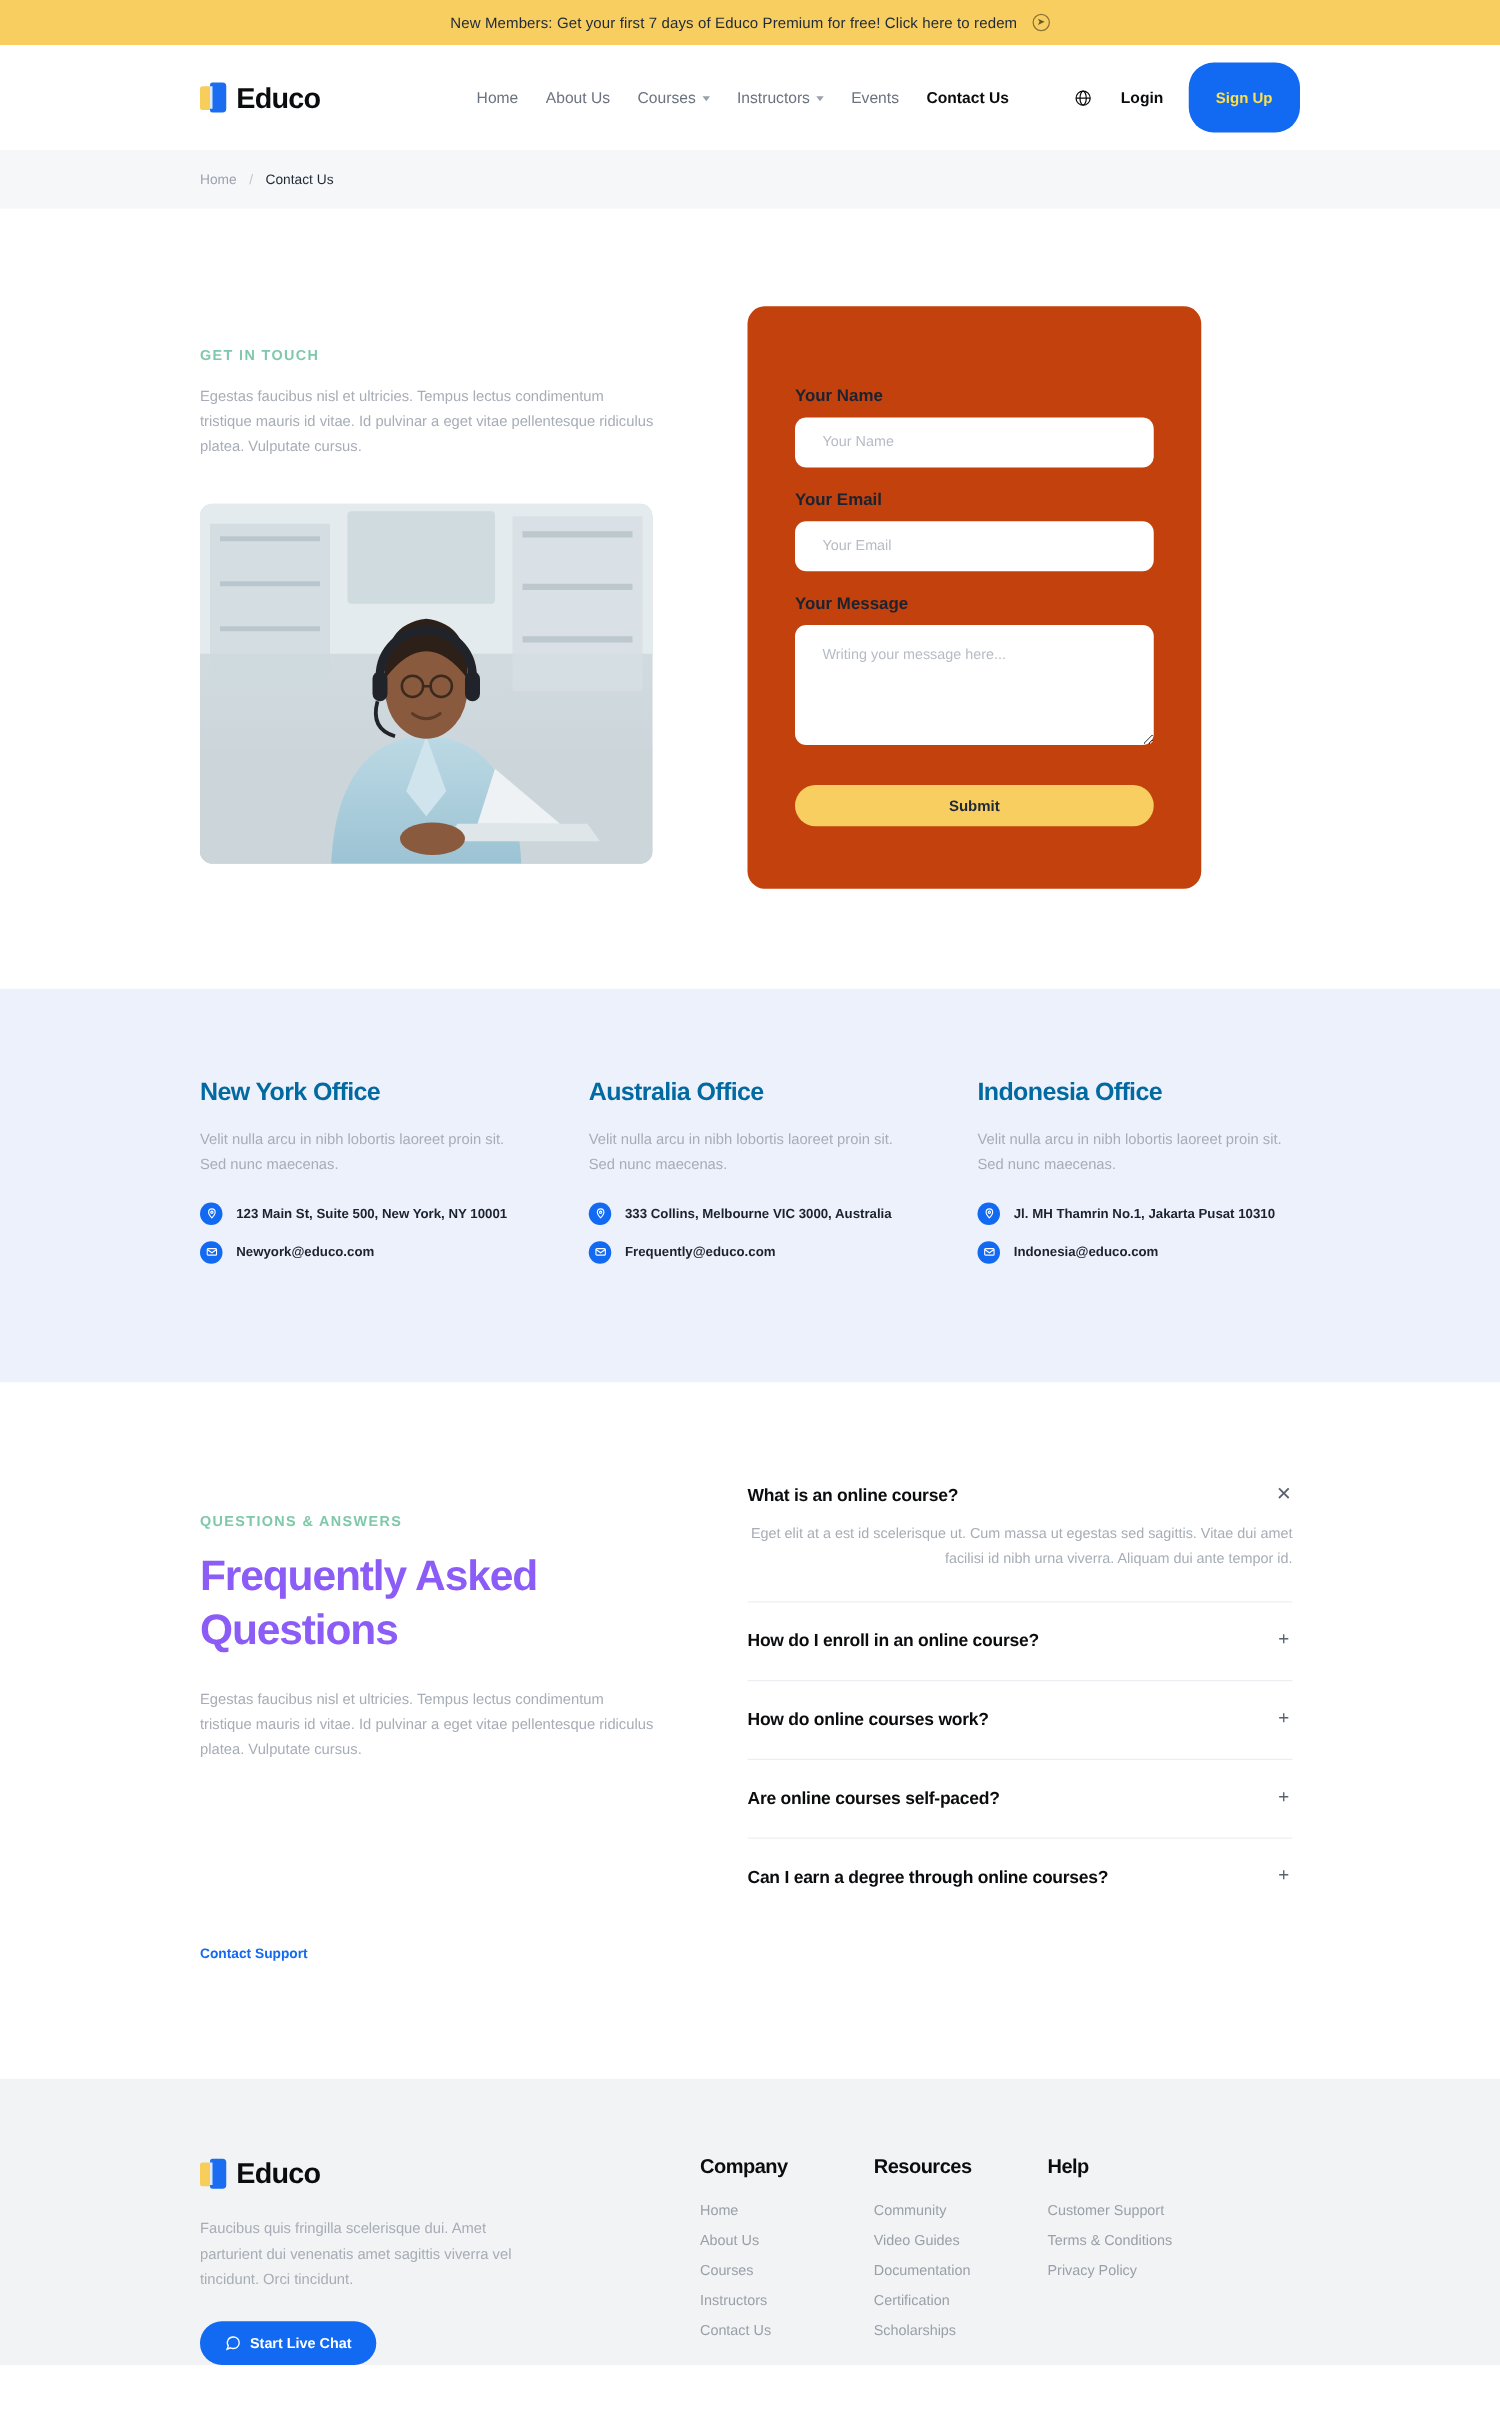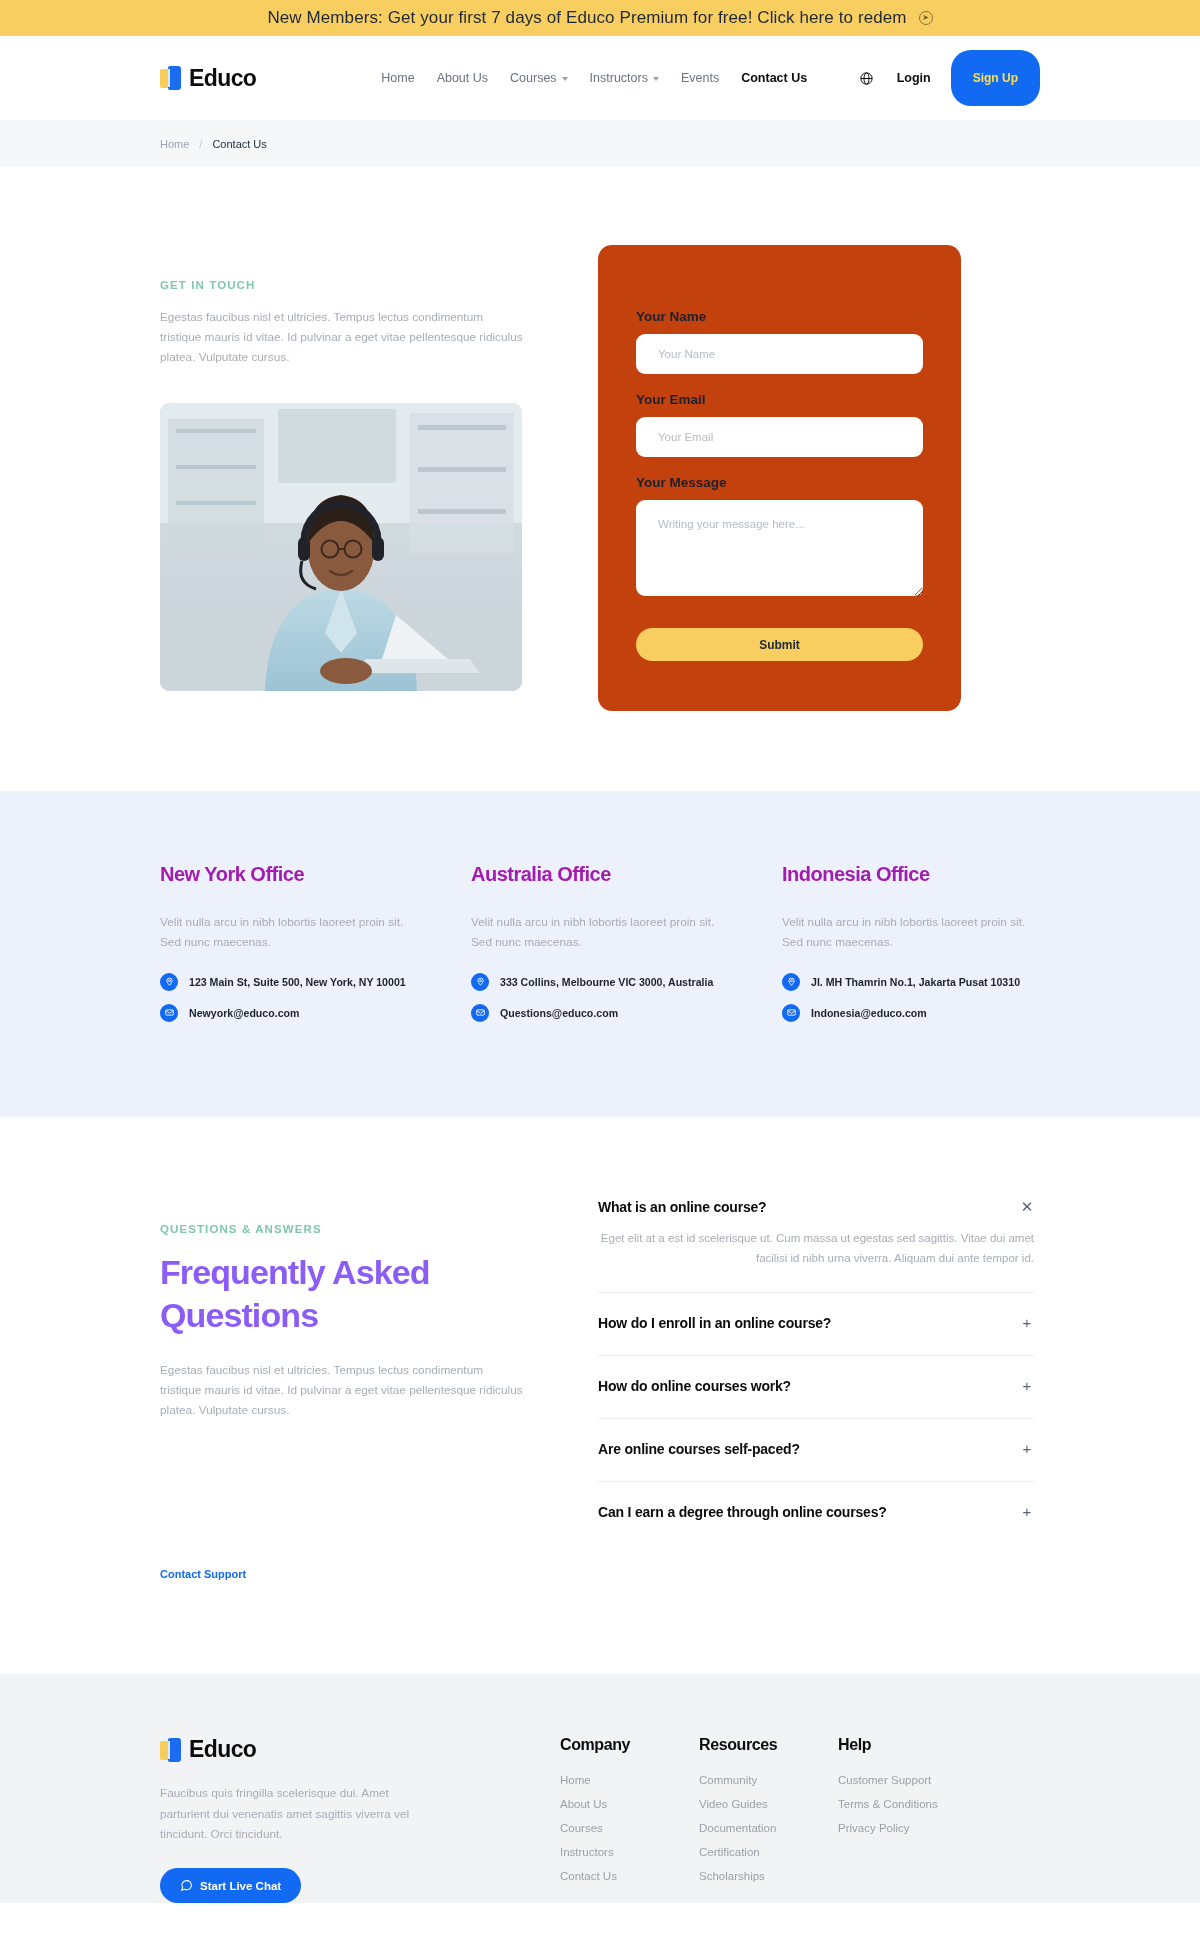--- a/index.html
+++ b/index.html
@@ -19,21 +19,21 @@
     background: #F8CE61;
     height: 36px;
     display: flex;
     align-items: center;
     justify-content: center;
     gap: 12px;
     font-size: 11.5px;
     color: #1F2937;
     letter-spacing: .1px;
   }
-  .announce-text { font-size: 17px; }
+  .announce-text { font-size: 12px; }
   .announce-arrow {
     width: 14px; height: 14px; border-radius: 50%;
     border: 1px solid #8a7334;
     display: inline-flex; align-items: center; justify-content: center;
     font-size: 8px; color: #6b5a26; line-height: 1;
   }
 
   
   .header {
     height: 84px;
@@ -136,21 +136,21 @@
     background: #F8CE61; color: #1F2937; font-family: inherit;
     font-size: 12px; font-weight: 600; cursor: pointer; margin-top: 14px;
   }
 
   
   .offices { background: #EDF1FB; padding: 72px 0 82px; }
   .offices-grid { display: flex; gap: 54px; }
   .office { width: 257px; }
   .office h2 {
     font-size: 20px; font-weight: 700; letter-spacing: -.5px;
-    color: #a21caf; margin-bottom: 26px;
+    color: #0369a1; margin-bottom: 15px;
   }
   .office .muted { margin-bottom: 20px; }
   .office-line {
     display: flex; align-items: center; gap: 11px; margin-bottom: 13px;
   }
   .pin {
     width: 18px; height: 18px; border-radius: 50%; background: #1269F2;
     flex: 0 0 18px; display: flex; align-items: center; justify-content: center;
   }
   .pin svg { display: block; }
@@ -374,21 +374,21 @@
           </span>
           <span>333 Collins, Melbourne VIC 3000, Australia</span>
         </div>
         <div class="office-line">
           <span class="pin">
             <svg width="9" height="9" viewBox="0 0 24 24" fill="none" stroke="#ffffff" stroke-width="2.4">
                 <rect x="2" y="5" width="20" height="14" rx="2"></rect>
                 <path d="M2 7l10 7 10-7"></path>
               </svg>
           </span>
-          <span>Questions@educo.com</span>
+          <span>Frequently@educo.com</span>
         </div>
       </div>
 
       <div class="office">
         <h2>Indonesia Office</h2>
         <p class="muted">Velit nulla arcu in nibh lobortis laoreet proin sit. Sed nunc maecenas.</p>
         <div class="office-line">
           <span class="pin">
             <svg width="9" height="9" viewBox="0 0 24 24" fill="none" stroke="#ffffff" stroke-width="2.4">
                 <path d="M12 22s7-7.3 7-12a7 7 0 1 0-14 0c0 4.7 7 12 7 12z"></path>

